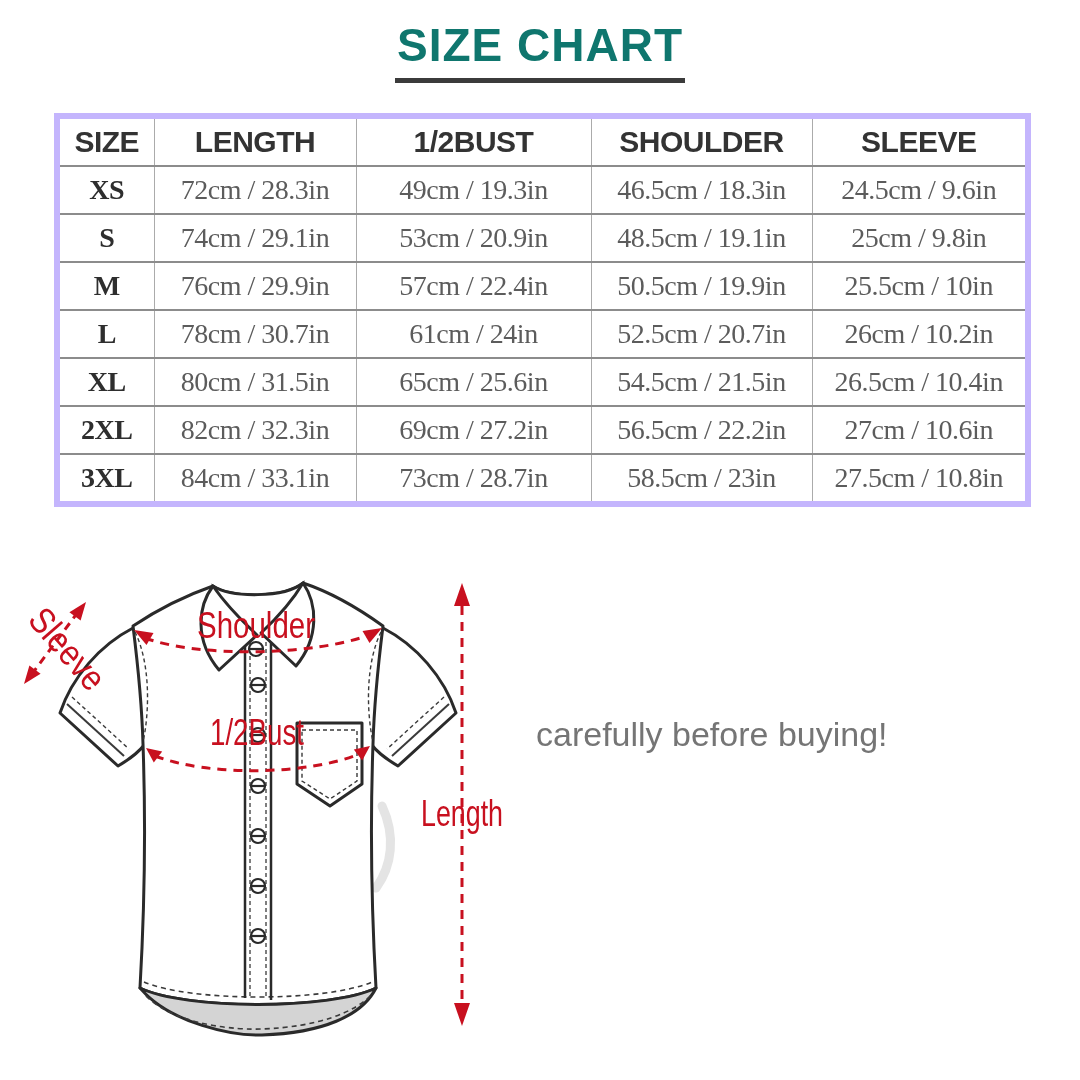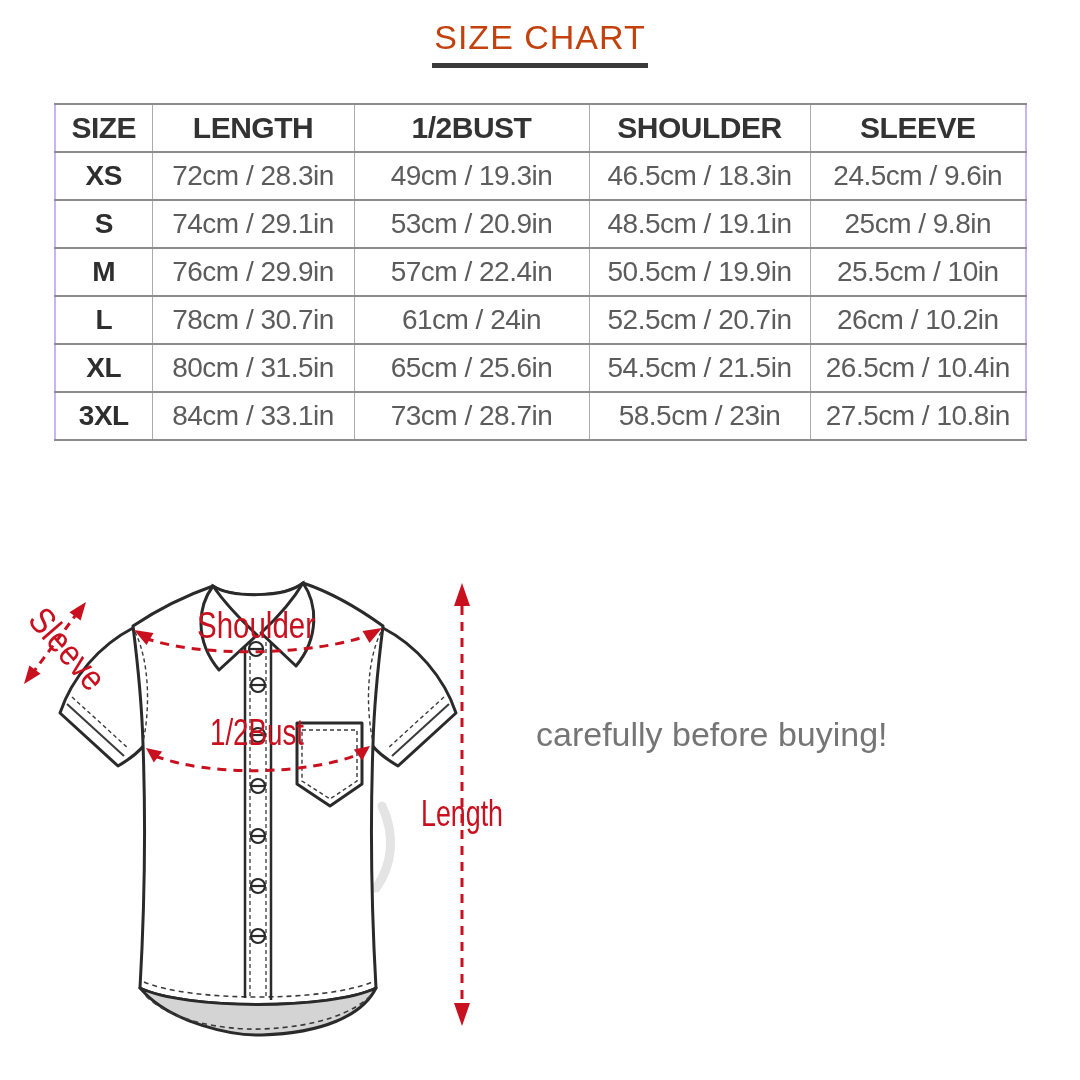--- a/index.html
+++ b/index.html
@@ -4,45 +4,45 @@
 <style>
   html,body{margin:0;padding:0;}
   body{
     width:1080px;height:1080px;position:relative;background:#ffffff;
     font-family:"Liberation Sans","DejaVu Sans",sans-serif;
     overflow:hidden;
   }
   
   .title-wrap{position:absolute;top:18px;left:0;width:1080px;text-align:center;}
   .title{
-    display:inline-block;font-size:34px;font-weight:normal;color:#c2410c;
+    display:inline-block;font-size:46px;font-weight:bold;color:#0f766e;
     letter-spacing:1px;padding:0 2px 6px 2px;border-bottom:5px solid #3b3b3b;
   }
   
   table.size-chart{
-    position:absolute;left:54px;top:103px;width:971px;
+    position:absolute;left:54px;top:113px;width:971px;
     border-collapse:collapse;table-layout:fixed;
-    border:2px solid #c4b5fd;
+    border:6px solid #c4b5fd;
   }
   table.size-chart col.c0{width:97px;}
   table.size-chart col.c1{width:202px;}
   table.size-chart col.c2{width:235px;}
   table.size-chart col.c3{width:221px;}
   table.size-chart col.c4{width:216px;}
   table.size-chart th,table.size-chart td{
     height:46px;text-align:center;vertical-align:middle;
     border-left:1px solid #ababab;border-right:1px solid #ababab;
     border-top:2px solid #8c8c8c;border-bottom:2px solid #8c8c8c;
     padding:0;white-space:nowrap;overflow:hidden;
   }
   table.size-chart th{
     font-size:30px;font-weight:bold;color:#333333;letter-spacing:-0.5px;
   }
   table.size-chart td{
-    font-size:28px;color:#5c5c5c;letter-spacing:-0.5px;
+    font-size:28px;color:#5c5c5c;letter-spacing:-0.5px;font-family:Liberation Serif, serif;
   }
   table.size-chart td.size-col{
     font-weight:bold;color:#2e2e2e;font-size:28px;
   }
   
   .diagram{position:absolute;left:0;top:558px;width:520px;height:522px;}
   
   .note{
     position:absolute;left:536px;top:712px;width:500px;
     font-size:34px;line-height:45px;color:#757575;
@@ -103,20 +103,27 @@
         <td>26cm / 10.2in</td>
       </tr>
       <tr>
         <td class="size-col">XL</td>
         <td>80cm / 31.5in</td>
         <td>65cm / 25.6in</td>
         <td>54.5cm / 21.5in</td>
         <td>26.5cm / 10.4in</td>
       </tr>
       <tr>
+        <td class="size-col">2XL</td>
+        <td>82cm / 32.3in</td>
+        <td>69cm / 27.2in</td>
+        <td>56.5cm / 22.2in</td>
+        <td>27cm / 10.6in</td>
+      </tr>
+      <tr>
         <td class="size-col">3XL</td>
         <td>84cm / 33.1in</td>
         <td>73cm / 28.7in</td>
         <td>58.5cm / 23in</td>
         <td>27.5cm / 10.8in</td>
       </tr>
     </tbody>
 </table>
 
 <svg class="diagram" viewBox="0 0 520 522" xmlns="http://www.w3.org/2000/svg">

